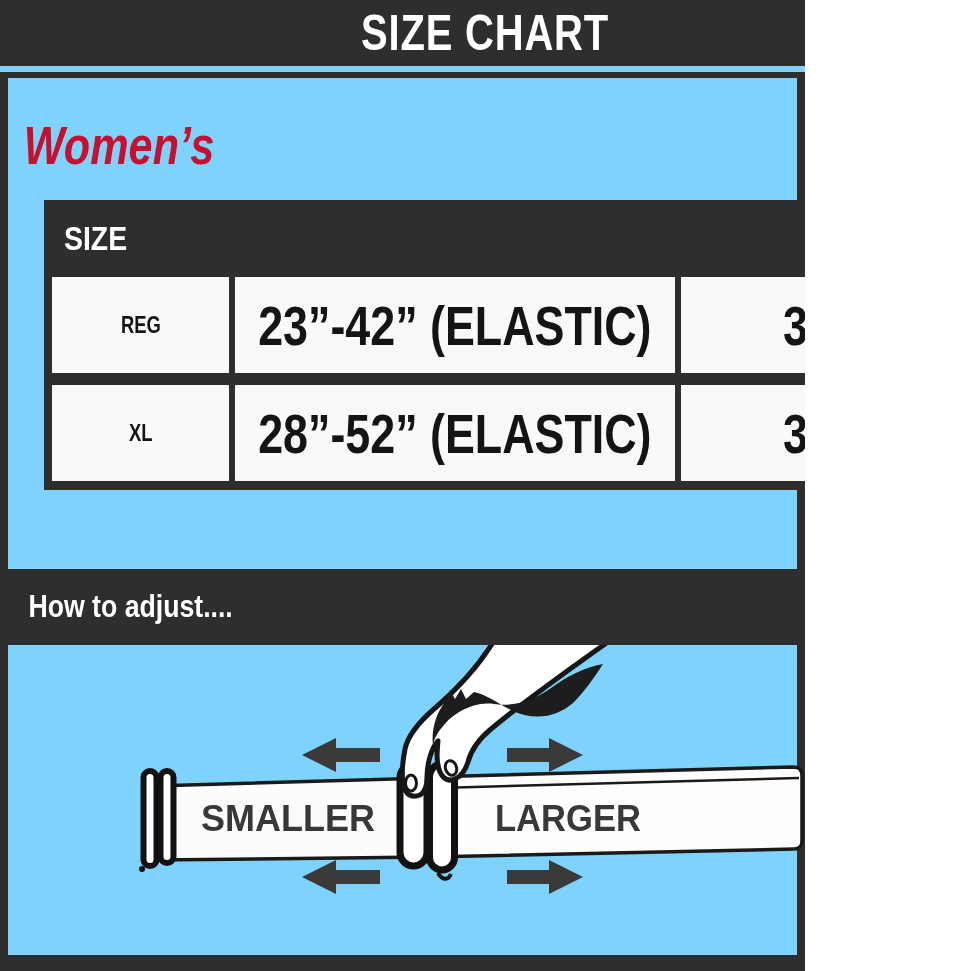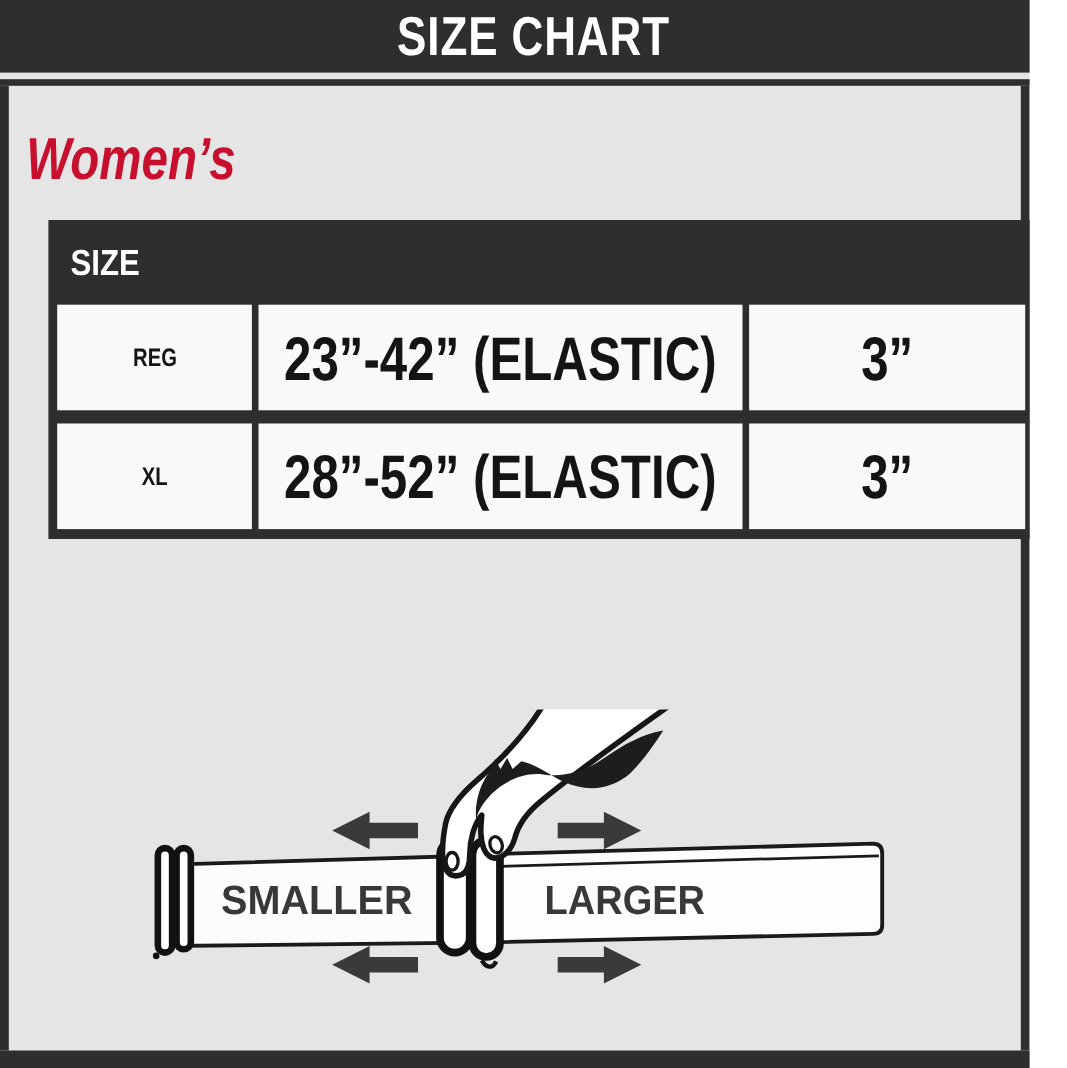--- a/index.html
+++ b/index.html
@@ -1,16 +1,16 @@
 <!DOCTYPE html>
 <html style="--dark: #2e2e2e; --red: #c8102e; --cell: #f9f9f9; --ink: #141414;"><head>
 <meta charset="utf-8">
 <style>
   html,body{margin:0;padding:0;background:#fff;}
-  .page{position:relative;width:936px;height:971px;background:#e5e5e5;overflow:hidden;
+  .page{position:relative;width:805px;height:971px;background:#7dd3fc;overflow:hidden;
         font-family:"Liberation Sans",sans-serif;}
   .cond{display:inline-block;transform:scaleX(.8);transform-origin:center;white-space:nowrap;}
   .cond-left{display:inline-block;transform:scaleX(.86);transform-origin:left center;white-space:nowrap;}
 
   .top-bar{position:absolute;left:0;top:0;width:970px;height:66px;background:var(--dark);
            display:flex;align-items:center;justify-content:center;}
   .top-bar .title{color:#fff;font-weight:bold;font-size:50px;letter-spacing:1px;}
   .sep-line{position:absolute;left:0;top:72px;width:970px;height:6px;background:var(--dark);}
   .side{position:absolute;top:78px;width:8px;height:877px;background:var(--dark);}
   .side.l{left:0;} .side.r{right:0;}
@@ -77,20 +77,23 @@
         </div>
       <div class="cell big">
           <span class="cond">28”-52” (ELASTIC)</span>
         </div>
       <div class="cell big">
           <span class="cond">3”</span>
         </div>
     </div>
   </div>
 
+  <div class="band">
+    <span class="txt cond-left">How to adjust....</span>
+  </div>
 
   <svg class="illus" width="970" height="310" viewBox="0 0 970 310">
 
     <path d="M154,141 L428,133 L428,212 L154,215 Z" fill="#fcfcfc" stroke="#1a1a1a" stroke-width="3.5"></path>
 
     <path d="M428,132 L794,122 Q802,122 802,131 L802,196 Q802,204 794,204 L428,212 Z" fill="#fdfdfd" stroke="#1a1a1a" stroke-width="3.5"></path>
     <path d="M438,143 L799,133" stroke="#1a1a1a" stroke-width="2.5" fill="none"></path>
 
     <rect x="143.5" y="126" width="13" height="95" rx="6.5" fill="#fff" stroke="#111" stroke-width="6"></rect>
     <rect x="160.5" y="126" width="13" height="92" rx="6.5" fill="#fff" stroke="#111" stroke-width="6"></rect>

